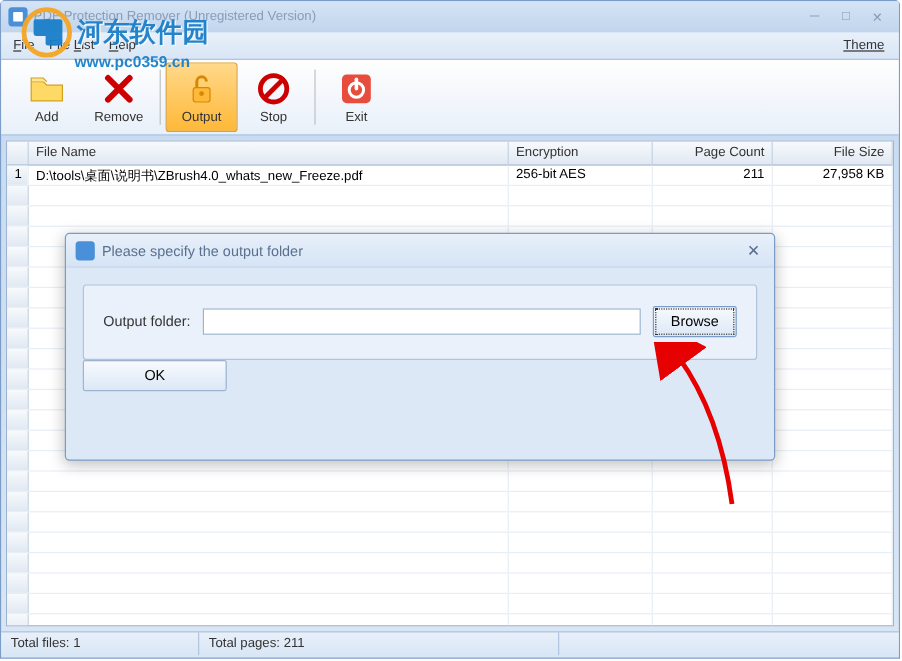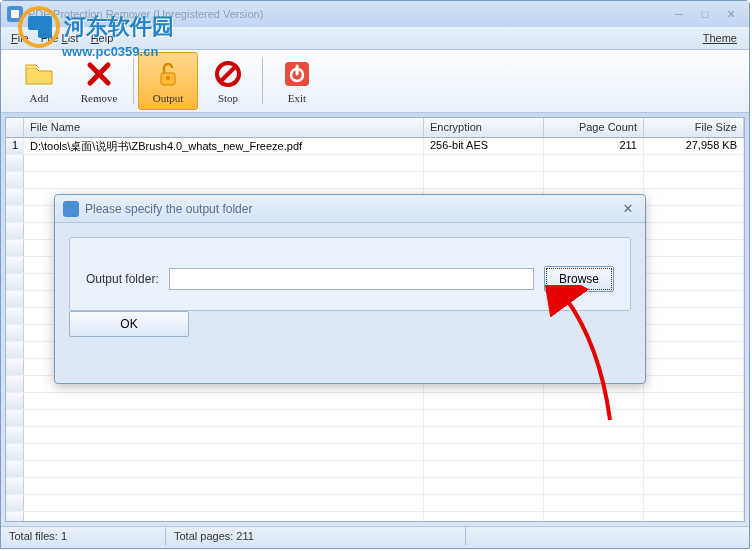--- a/index.html
+++ b/index.html
@@ -16,21 +16,21 @@
     
     .menubar { height: 22px; display: flex; align-items: center; padding: 0 4px; background: linear-gradient(to bottom, #e8f0fa, #d9e6f5); }
     .menu-item { font-size: 11px; color: #333; padding: 3px 6px; cursor: pointer; }
     .menu-item span.u { text-decoration: underline; }
     .theme-link { margin-left: auto; font-size: 11px; color: #333; padding: 3px 8px; cursor: pointer; text-decoration: underline; }
     
     .toolbar { height: 64px; display: flex; background: linear-gradient(to bottom, #fefefe, #e8f0fa); border-top: 1px solid #b0c4de; border-bottom: 1px solid #b0c4de; padding: 2px 8px; gap: 0; }
     .tool-btn { width: 60px; display: flex; flex-direction: column; align-items: center; justify-content: center; cursor: pointer; border-radius: 3px; }
     .tool-btn.active { background: linear-gradient(to bottom, #ffd98a, #ffb838); border: 1px solid #e0a030; }
     .tool-btn .ico { width: 32px; height: 32px; display: flex; align-items: center; justify-content: center; }
-    .tool-btn .lbl { font-size: 11px; color: #333; margin-top: 2px; font-family: Liberation Serif, serif; }
+    .tool-btn .lbl { font-size: 11px; color: #333; margin-top: 2px; }
     .tool-sep { width: 1px; background: #c0c0c0; margin: 6px 4px; }
     
     .grid-area { background: #fff; margin: 4px; border: 1px solid #9db4d1; height: 405px; overflow: hidden; position: relative; }
     .grid-header { display: flex; background: linear-gradient(to bottom, #f7fafd, #e0e8f2); border-bottom: 1px solid #9db4d1; height: 20px; }
     .gh { font-size: 11px; color: #333; padding: 3px 6px; border-right: 1px solid #c5d1e0; }
     .gh-num { width: 18px; }
     .gh-fname { flex: 1; text-align: left; }
     .gh-enc { width: 120px; text-align: left; }
     .gh-pc { width: 100px; text-align: right; }
     .gh-fs { width: 100px; text-align: right; }
@@ -53,21 +53,21 @@
     .status-cell { font-size: 11px; color: #333; padding: 3px 8px; border-right: 1px solid #b0c4de; }
     .status-cell.w1 { width: 165px; }
     .status-cell.w2 { width: 300px; }
     
     .dialog { position: absolute; left: 54px; top: 194px; width: 592px; height: 190px; background: #dce8f6; border: 1px solid #7a9cc6; border-radius: 4px; box-shadow: 0 3px 12px rgba(0,0,0,0.25); z-index: 10; }
     .dlg-title { height: 28px; display: flex; align-items: center; padding: 0 8px; background: linear-gradient(to bottom, #e8f0fa, #d5e4f5); border-bottom: 1px solid #b0c4de; border-radius: 4px 4px 0 0; }
     .dlg-title-icon { width: 16px; height: 16px; background: #4a90d9; border-radius: 3px; margin-right: 6px; }
     .dlg-title-text { font-size: 12px; color: #5a7090; flex: 1; }
     .dlg-close { width: 18px; height: 16px; color: #5a7090; display: flex; align-items: center; justify-content: center; cursor: pointer; font-size: 13px; }
     .dlg-body { padding: 14px; }
-    .dlg-panel { background: #eaf1fa; border: 1px solid #b0c4de; border-radius: 3px; padding: 28px 16px 18px; display: flex; align-items: center; gap: 10px; }
+    .dlg-panel { background: #eaf1fa; border: 1px solid #b0c4de; border-radius: 3px; padding: 17px 16px 18px; display: flex; align-items: center; gap: 10px; }
     .dlg-label { font-size: 12px; color: #333; }
     .dlg-input { flex: 1; height: 22px; border: 1px solid #9db4d1; background: #fff; padding: 2px 4px; font-size: 12px; }
     .dlg-browse { width: 70px; height: 26px; background: linear-gradient(to bottom, #f7fafd, #dce8f6); border: 1px solid #7a9cc6; font-size: 12px; cursor: pointer; border-radius: 2px; outline: 1px dotted #333; outline-offset: -3px; }
     .dlg-buttons { display: flex; justify-content: flex-end; gap: 30px; margin-top: 0; flex-direction: column; }
     .dlg-btn { width: 120px; height: 26px; background: linear-gradient(to bottom, #f7fafd, #dce8f6); border: 1px solid #9db4d1; font-size: 12px; cursor: pointer; border-radius: 2px; }
     
     .watermark { position: absolute; left: 18px; top: 6px; z-index: 5; opacity: 0.95; pointer-events: none; }
     .watermark .logo-row { display: flex; align-items: center; gap: 4px; }
     .watermark .logo-circ { width: 42px; height: 42px; border: 4px solid #f5a623; border-radius: 50%; position: relative; }
     .watermark .logo-circ::before { content: ''; position: absolute; left: 6px; top: 6px; width: 14px; height: 14px; background: #1a7fc9; border-radius: 2px; }

